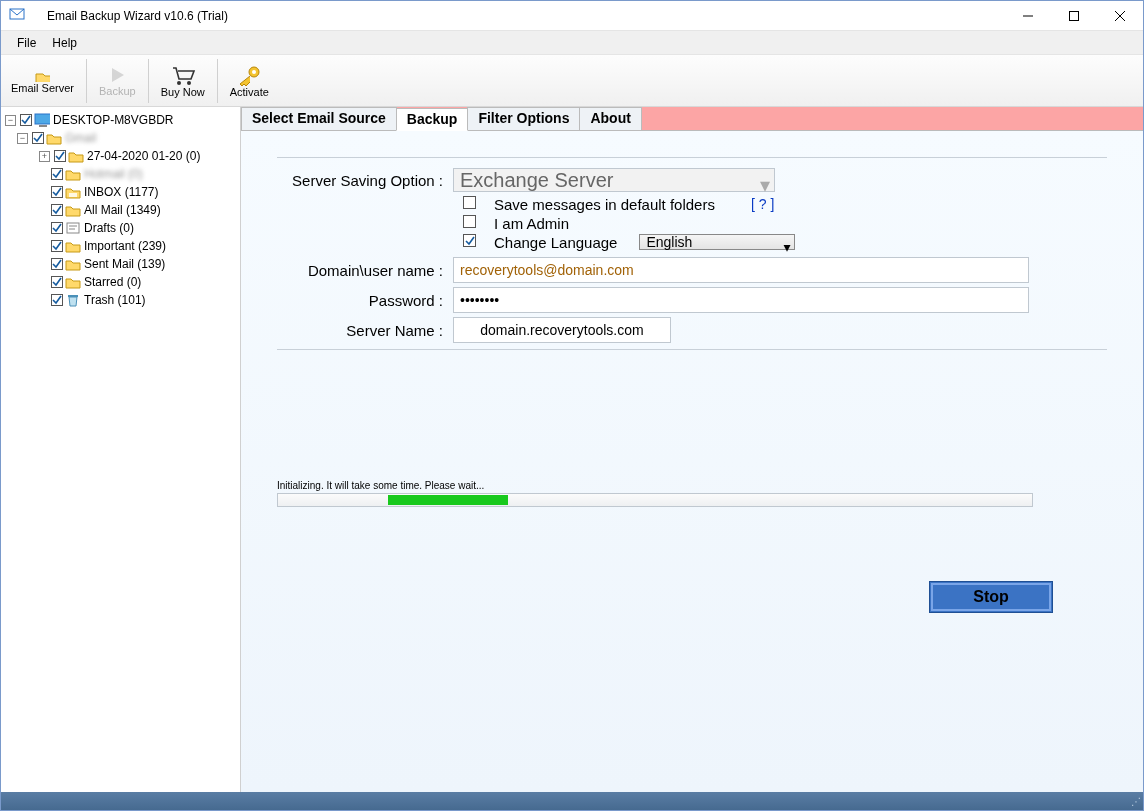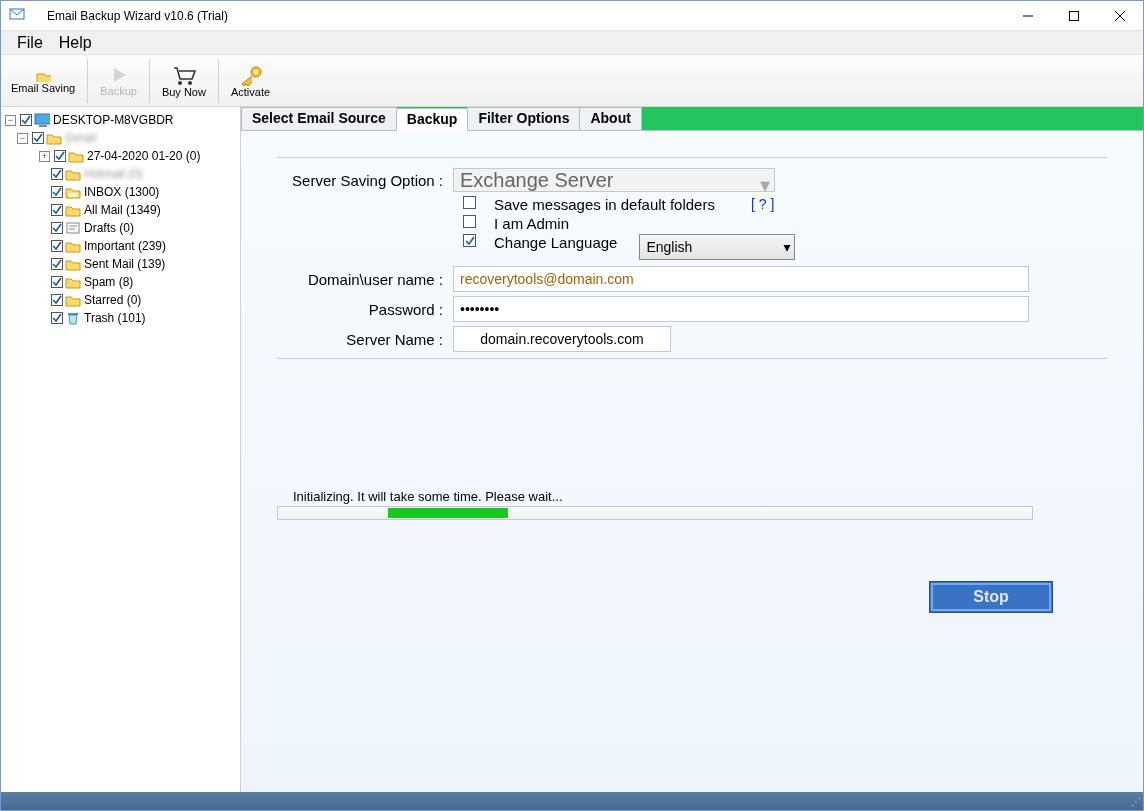--- a/index.html
+++ b/index.html
@@ -6,21 +6,21 @@
   html, body { margin:0; padding:0; font-family: "Segoe UI", Arial, sans-serif; font-size:13px; background:#fff; }
   .window { width:1144px; height:811px; border:1px solid #7a9acb; display:flex; flex-direction:column; }
   
   .titlebar { height:30px; background:#fff; display:flex; align-items:center; border-bottom:1px solid #e5e5e5; }
   .titlebar .icon { margin-left:8px; }
   .titlebar .title { margin-left:22px; font-size:12px; }
   .titlebar .win-controls { margin-left:auto; display:flex; }
   .titlebar .win-btn { width:46px; height:30px; display:flex; align-items:center; justify-content:center; }
   
   .menubar { height:24px; background:#f0f0f0; display:flex; align-items:center; padding-left:8px; border-bottom:1px solid #e5e5e5; }
-  .menubar .menu-item { padding:2px 8px; font-size:16px; }
+  .menubar .menu-item { padding:2px 8px; font-size:12px; }
   
   .toolbar { height:52px; background:linear-gradient(#fdfdfd,#f0f0f0); display:flex; align-items:center; border-bottom:1px solid #d8d8d8; position:relative;}
   .tool-btn { display:flex; flex-direction:column; align-items:center; justify-content:center; padding:2px 10px; height:50px; font-size:11px; }
   .tool-btn.disabled { color:#888; opacity:0.6;}
   .tool-sep { width:1px; height:44px; background:#d0d0d0; margin:0 2px; }
   
   .content { flex:1; display:flex; min-height:0; }
   .sidebar { width:240px; background:#fff; border-right:1px solid #d0d0d0; padding:4px 2px; overflow:auto; }
   .tree-row { display:flex; align-items:center; height:18px; font-size:12px; gap:2px; white-space:nowrap;}
   .tree-expander { width:11px; height:11px; border:1px solid #888; display:flex; align-items:center; justify-content:center; font-size:9px; line-height:9px; color:#555; margin-right:2px; flex-shrink:0;}
@@ -28,42 +28,42 @@
   .tree-check svg { display:block; }
   .tree-label { margin-left:1px; }
   .indent-0 { padding-left:2px; }
   .indent-1 { padding-left:14px; }
   .indent-2 { padding-left:36px; }
   .indent-3 { padding-left:48px; }
   .blur { filter: blur(2px); color:#999; }
   .folder-icon { width:16px; height:14px; flex-shrink:0;}
   
   .rightpane { flex:1; display:flex; flex-direction:column; background:#fff; }
-  .tabs { display:flex; height:24px; border-bottom:1px solid #bbb; background:#22c55e; }
+  .tabs { display:flex; height:24px; border-bottom:1px solid #bbb; background:#fca5a5; }
   .tab { padding:2px 10px; font-weight:bold; font-size:14px; border:1px solid #bbb; border-bottom:none; margin-right:-1px; background:#eef2f6;}
   .tab.active { background:#fff; position:relative; top:1px; border-bottom:1px solid #fff;}
   .tab-body { flex:1; background:linear-gradient(#f6fbff 0%, #eef5fc 100%); padding:20px 36px 10px 36px; position:relative;}
   .form-row { display:flex; align-items:center; margin-bottom:4px; }
   .form-label { width:176px; text-align:right; padding-right:10px; font-size:15px;}
   .select-like { width:322px; height:24px; border:1px solid #c0c8d0; background:#f2f2f2; color:#666; display:flex; align-items:center; padding:0 6px; font-size:20px; position:relative;}
   .select-like .dd { position:absolute; right:4px; top:4px; color:#aaa;}
   .checkbox-row { display:flex; align-items:flex-start; padding-left:186px; font-size:15px; margin:2px 0;gap:12px;}
   .checkbox-row .cb { width:13px; height:13px; border:1px solid #555; margin-right:6px; display:flex; align-items:center; justify-content:center; background:#fff;}
   .help-link { color:#0a3bc4; margin-left:24px; font-size:14px;}
-  .lang-select { width:156px; height:26px; border:1px solid #888; display:inline-flex; align-items:center; padding:0 6px; font-size:14px; margin-left:10px; background:linear-gradient(#f5f5f5,#e4e4e4); position:relative;}
+  .lang-select { width:156px; height:16px; border:1px solid #888; display:inline-flex; align-items:center; padding:0 6px; font-size:14px; margin-left:10px; background:linear-gradient(#f5f5f5,#e4e4e4); position:relative;}
   .lang-select .dd { position:absolute; right:4px; top:4px; }
   input.text-input { height:26px; border:1px solid #c0c8d0; padding:0 6px; font-size:14px; background:#fff; font-family:inherit;}
   .wide-input { width:576px; }
   .narrow-input { width:218px;text-align:center; }
   .input-disabled { color:#a16207; }
   .hr { border:none; border-top:1px solid #c8d0d8; margin:6px 0 10px 0;}
-  .progress-label { font-size:13px; margin-top:130px; margin-bottom:2px;margin-left:16px;}
+  .progress-label { font-size:10px; margin-top:130px; margin-bottom:2px;}
   .progress-bar { width:756px; height:14px; border:1px solid #c0c8d0; background:linear-gradient(#fbfbfb,#eef0f2); position:relative; overflow:hidden;}
   .progress-seg { position:absolute; top:1px; height:10px; width:120px; background:#18c91d; left:110px;}
-  .stop-btn { width:124px; height:32px; background:#3b73c4; color:#e5e5e5; border:1px solid #1f4f94; font-size:16px; font-weight:bold; outline:2px solid #7aa5e8; outline-offset:-4px; display:flex; align-items:center; justify-content:center; position:absolute; right:90px; top:450px;}
+  .stop-btn { width:124px; height:32px; background:#3b73c4; color:#000000; border:1px solid #1f4f94; font-size:16px; font-weight:bold; outline:2px solid #7aa5e8; outline-offset:-4px; display:flex; align-items:center; justify-content:center; position:absolute; right:90px; top:450px;}
   
   .statusbar { height:18px; background:linear-gradient(#5a7da4,#466a90); display:flex; justify-content:flex-end; align-items:center; padding-right:4px;}
   .grip { color:#b9cde0; font-size:10px; letter-spacing:-2px;}
 </style>
 </head>
 <body>
 
 <div class="window">
 
   <div class="titlebar">
@@ -100,21 +100,21 @@
   </div>
 
   <div class="toolbar">
     <div class="tool-btn">
       <svg class="folder-icon" width="26" height="22">
           <path d="M2 6 L9 6 L11 8 L24 8 L24 20 L2 20 Z" fill="#ffd96b" stroke="#c79a16"></path>
           <circle cx="20" cy="17" r="5" fill="#5bbf3a" stroke="#2f7a1d"></circle>
           <line x1="20" y1="14" x2="20" y2="20" stroke="#fff" stroke-width="1.6"></line>
           <line x1="17" y1="17" x2="23" y2="17" stroke="#fff" stroke-width="1.6"></line>
         </svg>
-      <span>Email Saving</span>
+      <span>Email Server</span>
     </div>
     <div class="tool-sep"></div>
     <div class="tool-btn disabled">
       <svg width="20" height="20">
           <polygon points="5,3 17,10 5,17" fill="#bfbfbf"></polygon>
         </svg>
       <span>Backup</span>
     </div>
     <div class="tool-sep"></div>
     <div class="tool-btn">
@@ -190,21 +190,21 @@
       <div class="tree-row indent-3">
         <span class="tree-check">
             <svg width="10" height="10">
               <polyline points="1,5 4,8 9,1" fill="none" stroke="#155b9f" stroke-width="1.6"></polyline>
             </svg>
           </span>
         <svg class="folder-icon" width="16" height="14">
             <path d="M1 4 L6 4 L8 6 L15 6 L15 13 L1 13 Z" fill="#ffd96b" stroke="#c79a16"></path>
             <rect x="4" y="8" width="8" height="4" fill="#fff" opacity="0.8"></rect>
           </svg>
-        <span class="tree-label">INBOX (1300)</span>
+        <span class="tree-label">INBOX (1177)</span>
       </div>
       <div class="tree-row indent-3">
         <span class="tree-check">
             <svg width="10" height="10">
               <polyline points="1,5 4,8 9,1" fill="none" stroke="#155b9f" stroke-width="1.6"></polyline>
             </svg>
           </span>
         <svg class="folder-icon" width="16" height="14">
             <path d="M1 4 L6 4 L8 6 L15 6 L15 13 L1 13 Z" fill="#ffd96b" stroke="#c79a16"></path>
           </svg>
@@ -237,31 +237,20 @@
       <div class="tree-row indent-3">
         <span class="tree-check">
             <svg width="10" height="10">
               <polyline points="1,5 4,8 9,1" fill="none" stroke="#155b9f" stroke-width="1.6"></polyline>
             </svg>
           </span>
         <svg class="folder-icon" width="16" height="14">
             <path d="M1 4 L6 4 L8 6 L15 6 L15 13 L1 13 Z" fill="#ffd96b" stroke="#c79a16"></path>
           </svg>
         <span class="tree-label">Sent Mail (139)</span>
-      </div>
-      <div class="tree-row indent-3">
-        <span class="tree-check">
-            <svg width="10" height="10">
-              <polyline points="1,5 4,8 9,1" fill="none" stroke="#155b9f" stroke-width="1.6"></polyline>
-            </svg>
-          </span>
-        <svg class="folder-icon" width="16" height="14">
-            <path d="M1 4 L6 4 L8 6 L15 6 L15 13 L1 13 Z" fill="#ffd96b" stroke="#c79a16"></path>
-          </svg>
-        <span class="tree-label">Spam (8)</span>
       </div>
       <div class="tree-row indent-3">
         <span class="tree-check">
             <svg width="10" height="10">
               <polyline points="1,5 4,8 9,1" fill="none" stroke="#155b9f" stroke-width="1.6"></polyline>
             </svg>
           </span>
         <svg class="folder-icon" width="16" height="14">
             <path d="M1 4 L6 4 L8 6 L15 6 L15 13 L1 13 Z" fill="#ffd96b" stroke="#c79a16"></path>
           </svg>

